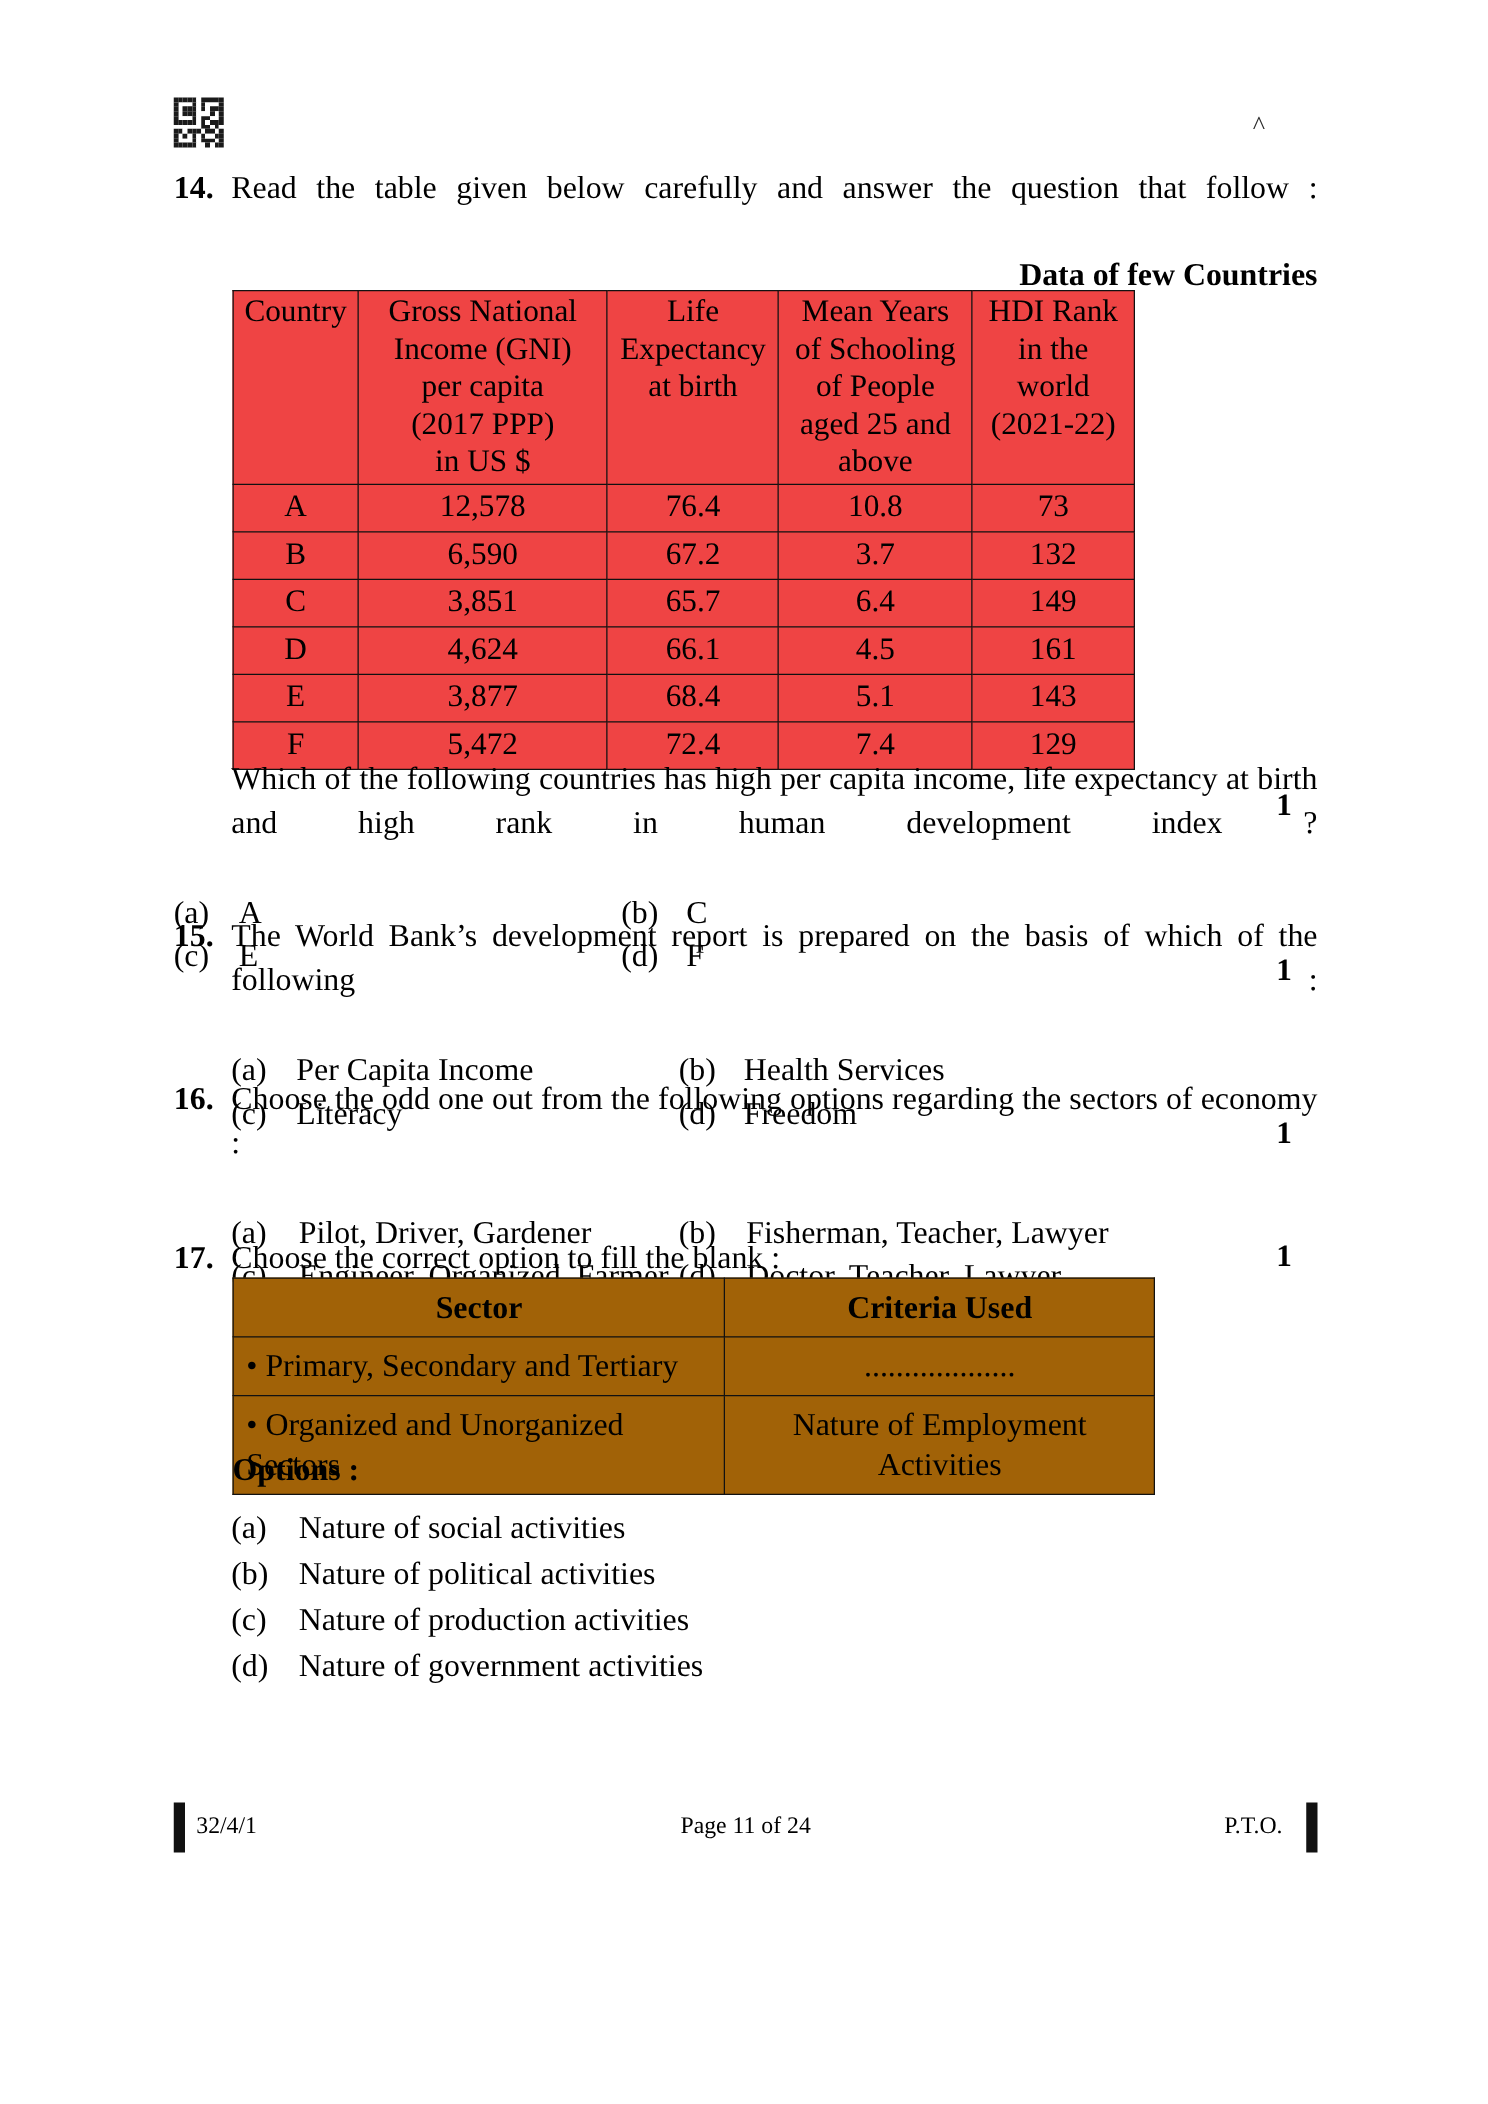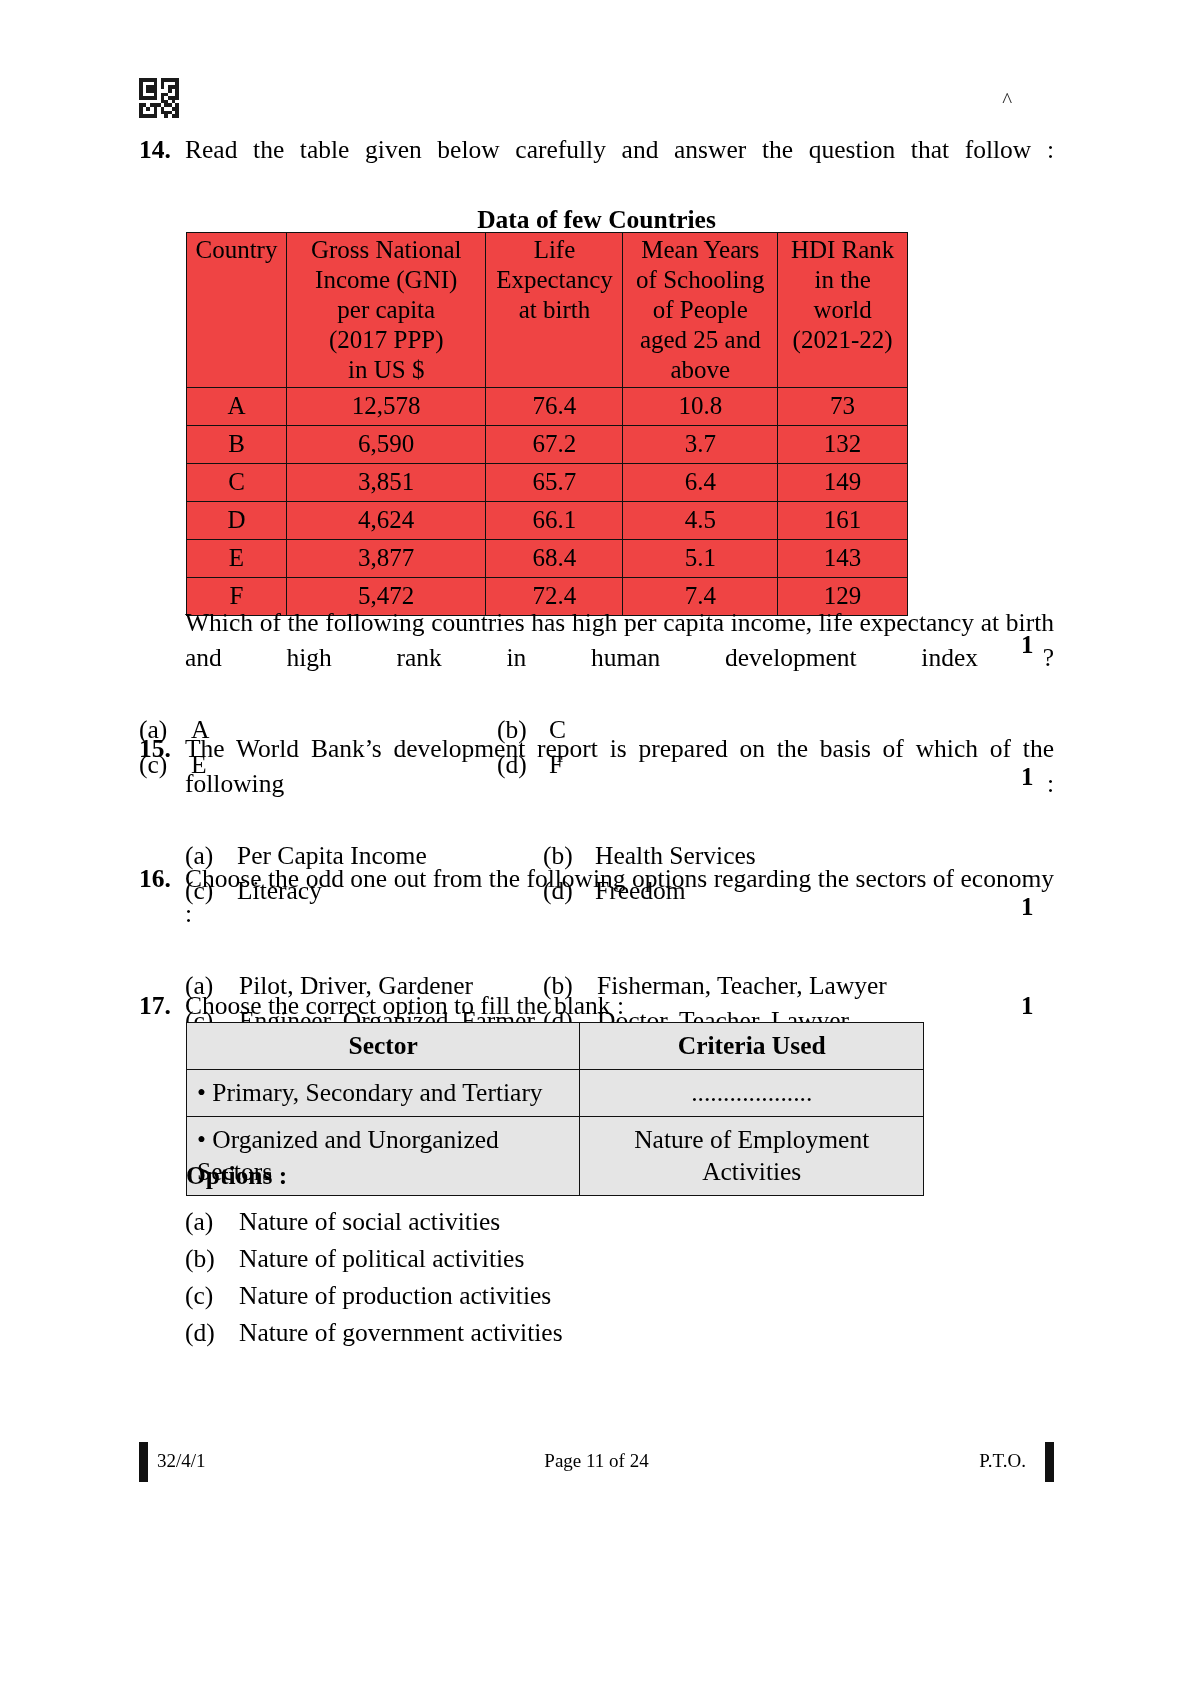--- a/index.html
+++ b/index.html
@@ -118,21 +118,21 @@
 
   
   .opts-stack { margin-top: 6px; }
   .opts-stack .optrow { margin-bottom: 2px; }
 
   
   .tbl-title {
     position: absolute;
     left: 139px;
     width: 915px;
-    text-align: center;
+    text-align: right;
     font-weight: bold;
     font-size: 25.5px;
     line-height: 30px;
   }
   table.data {
     position: absolute;
     border-collapse: collapse;
     font-size: 25px;
     line-height: 30px;
     background: #ef4444;
@@ -146,21 +146,21 @@
   }
   table.data td.val, table.data th.val { vertical-align: middle; }
   table.data tbody td { padding: 3px 4px 4px; }
 
   
   table.sector {
     position: absolute;
     border-collapse: collapse;
     font-size: 25.5px;
     line-height: 32px;
-    background: #e5e5e5;
+    background: #a16207;
   }
   table.sector td {
     border: 1.6px solid #111;
     padding: 7px 10px;
     vertical-align: middle;
   }
   table.sector td.head {
     text-align: center;
     font-weight: bold;
   }

